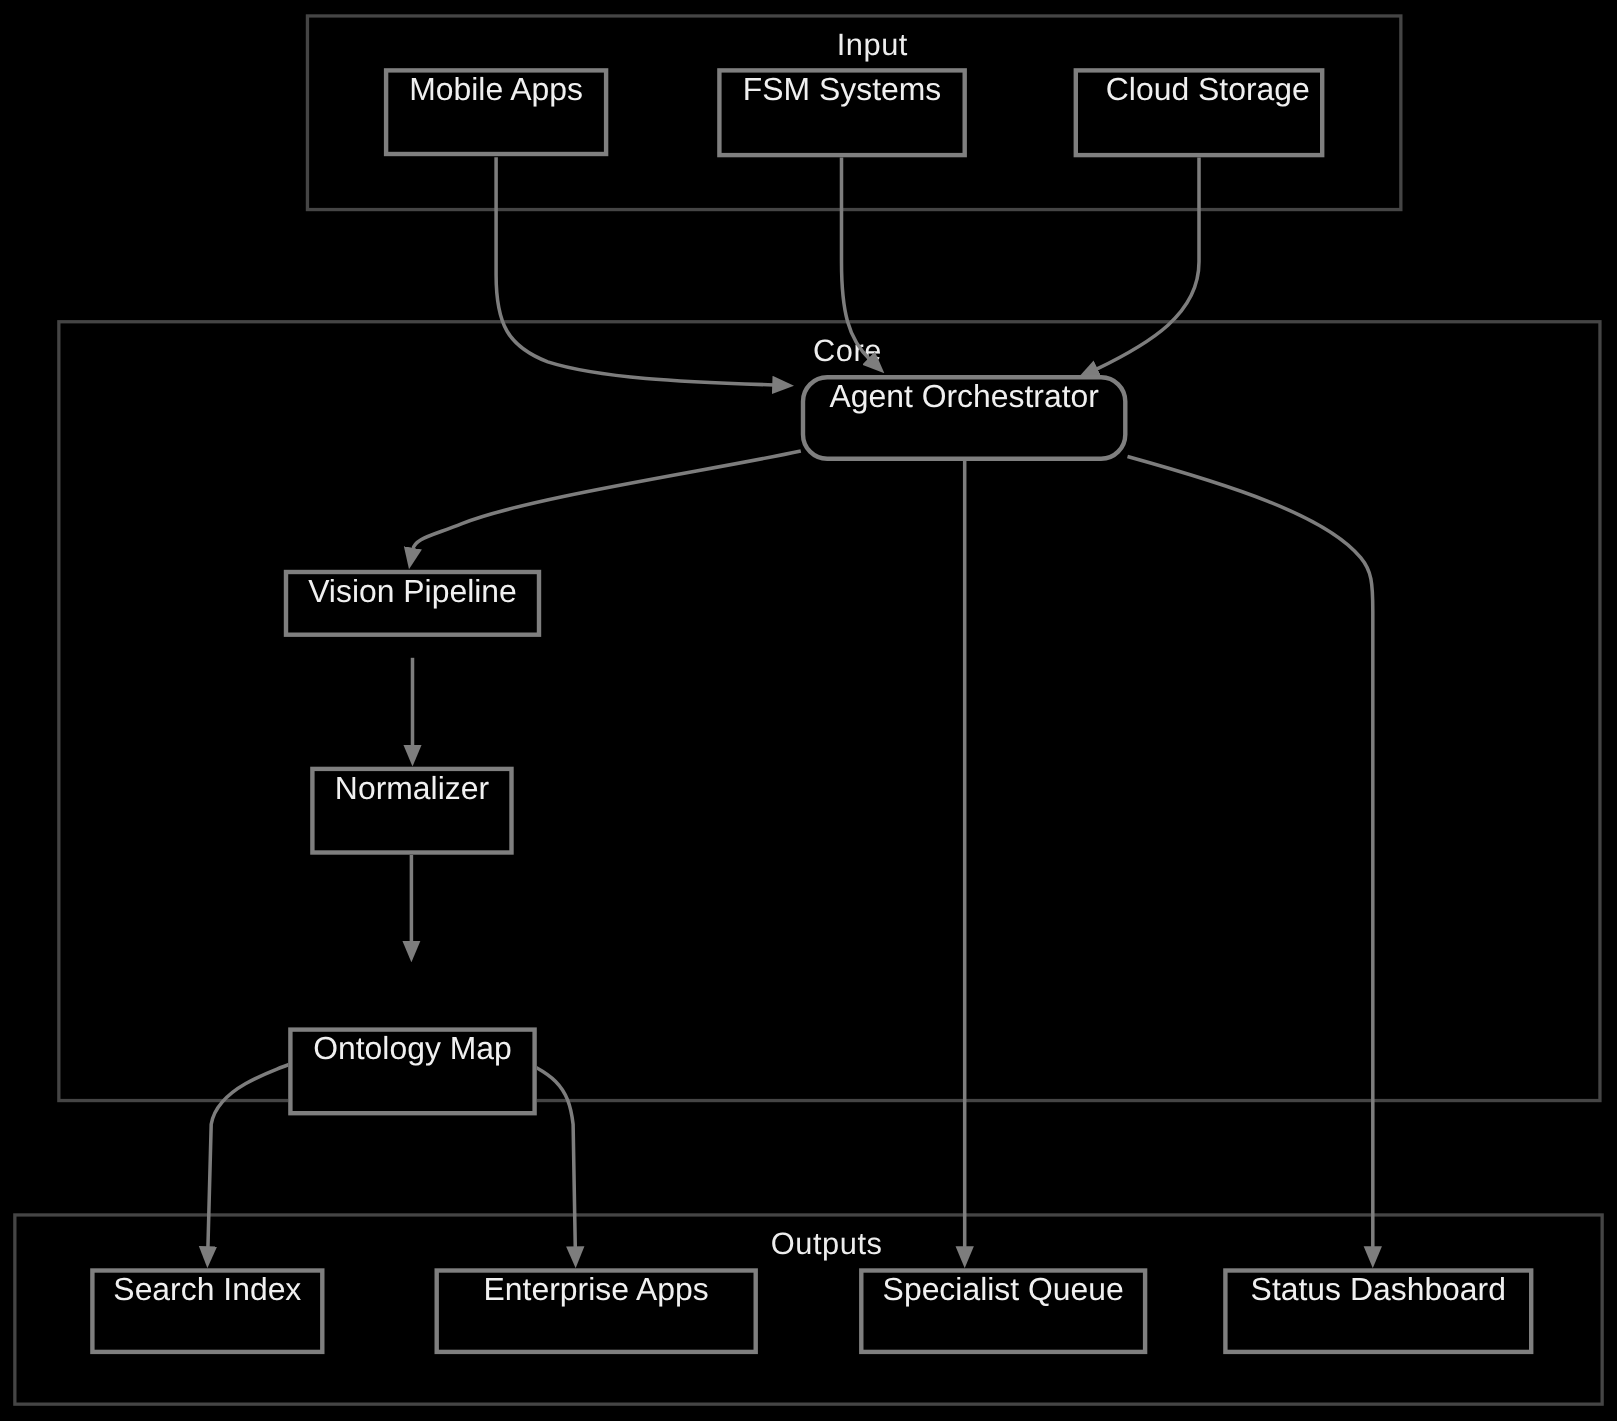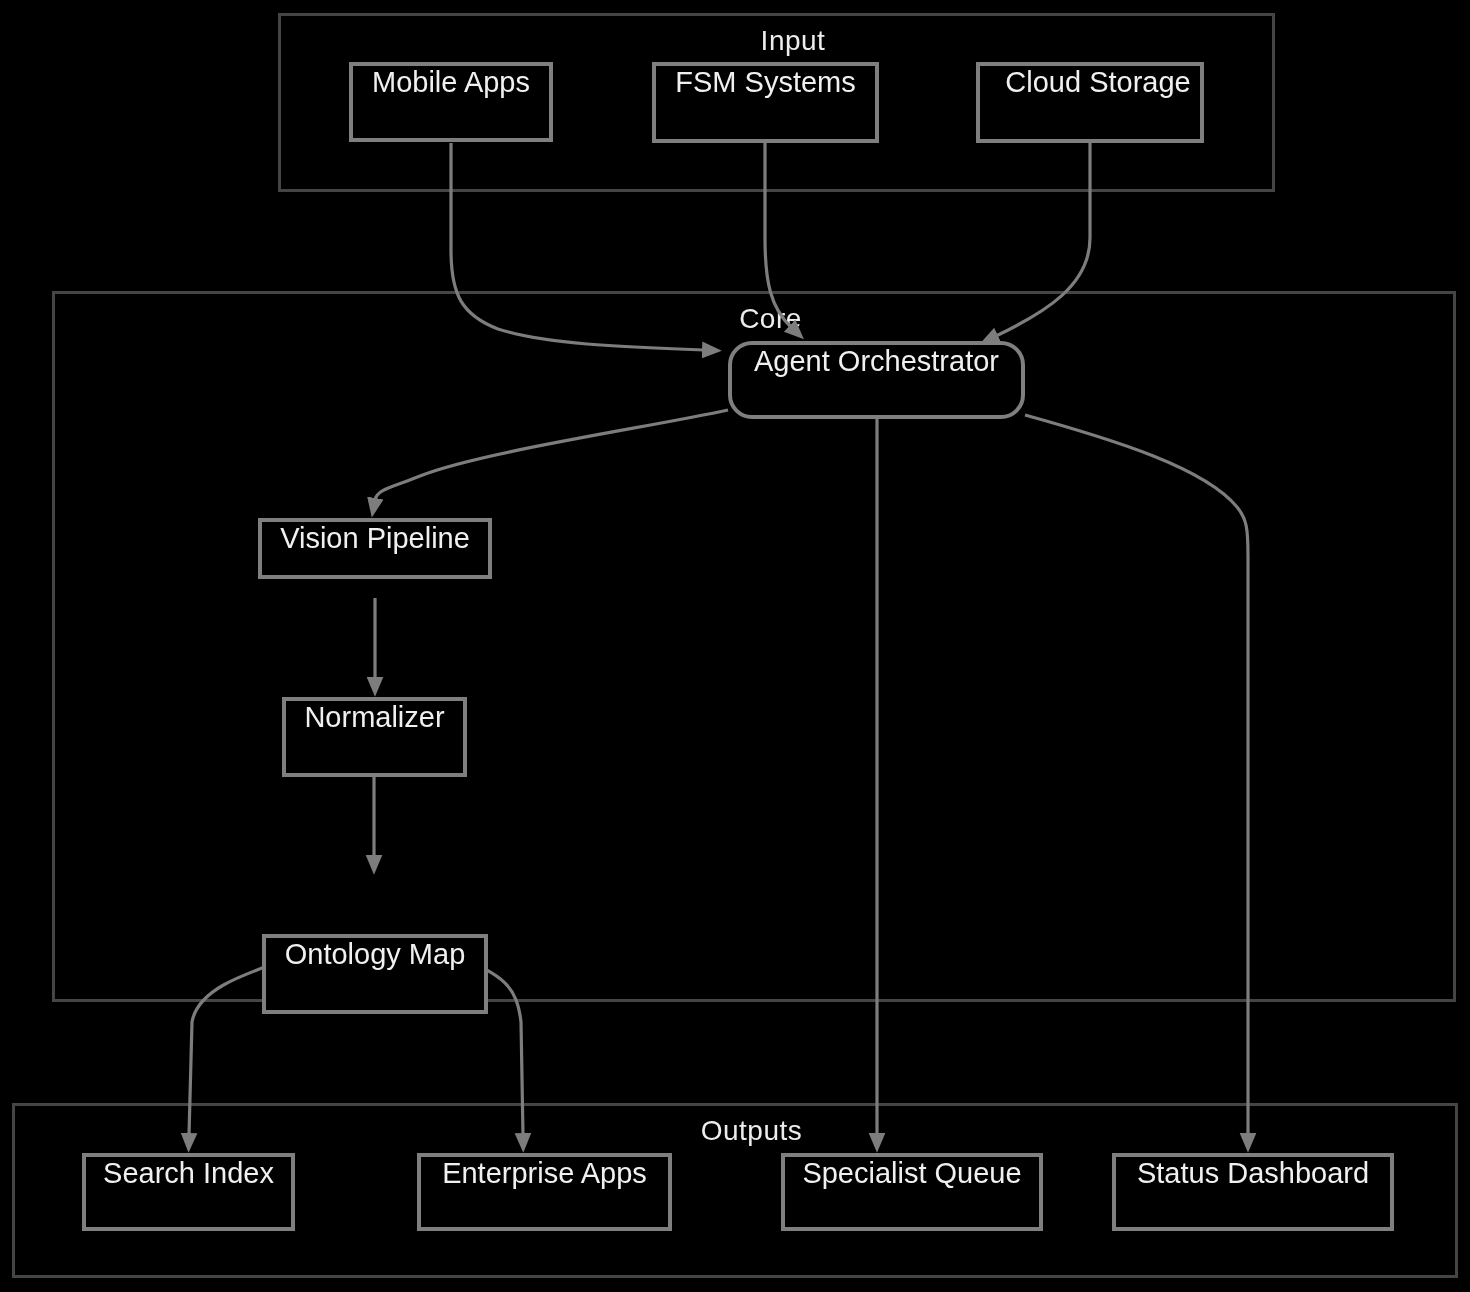--- a/index.html
+++ b/index.html
@@ -57,21 +57,21 @@
     z-index:10;
   }
   .n-mobile-apps{left:349px;top:62px;width:204px;height:80px;}
   .n-fsm-systems{left:652px;top:62px;width:227px;height:81px;}
   .n-cloud-storage{left:976px;top:62px;width:228px;height:81px;padding-left:16px;}
   .n-agent-orchestrator{left:728px;top:341px;width:297px;height:78px;border-radius:24px;}
   .n-vision-pipeline{left:258px;top:518px;width:234px;height:61px;}
   .n-normalizer{left:282px;top:697px;width:185px;height:80px;}
   .n-ontology-map{left:262px;top:914px;width:226px;height:80px;margin-top:20px;}
   .n-search-index{left:82px;top:1153px;width:213px;height:78px;}
-  .n-enterprise-apps{left:395px;top:1153px;width:255px;height:78px;margin-left:22px;}
+  .n-enterprise-apps{left:395px;top:1153px;width:294px;height:78px;}
   .n-specialist-queue{left:749px;top:1153px;width:262px;height:78px;margin-left:32px;}
   .n-status-dashboard{left:1112px;top:1153px;width:282px;height:78px;}
 </style>
 </head>
 <body>
 
 <div class="canvas">
 
   <div class="cluster c-input">
     <div class="cluster-label">Input</div>

